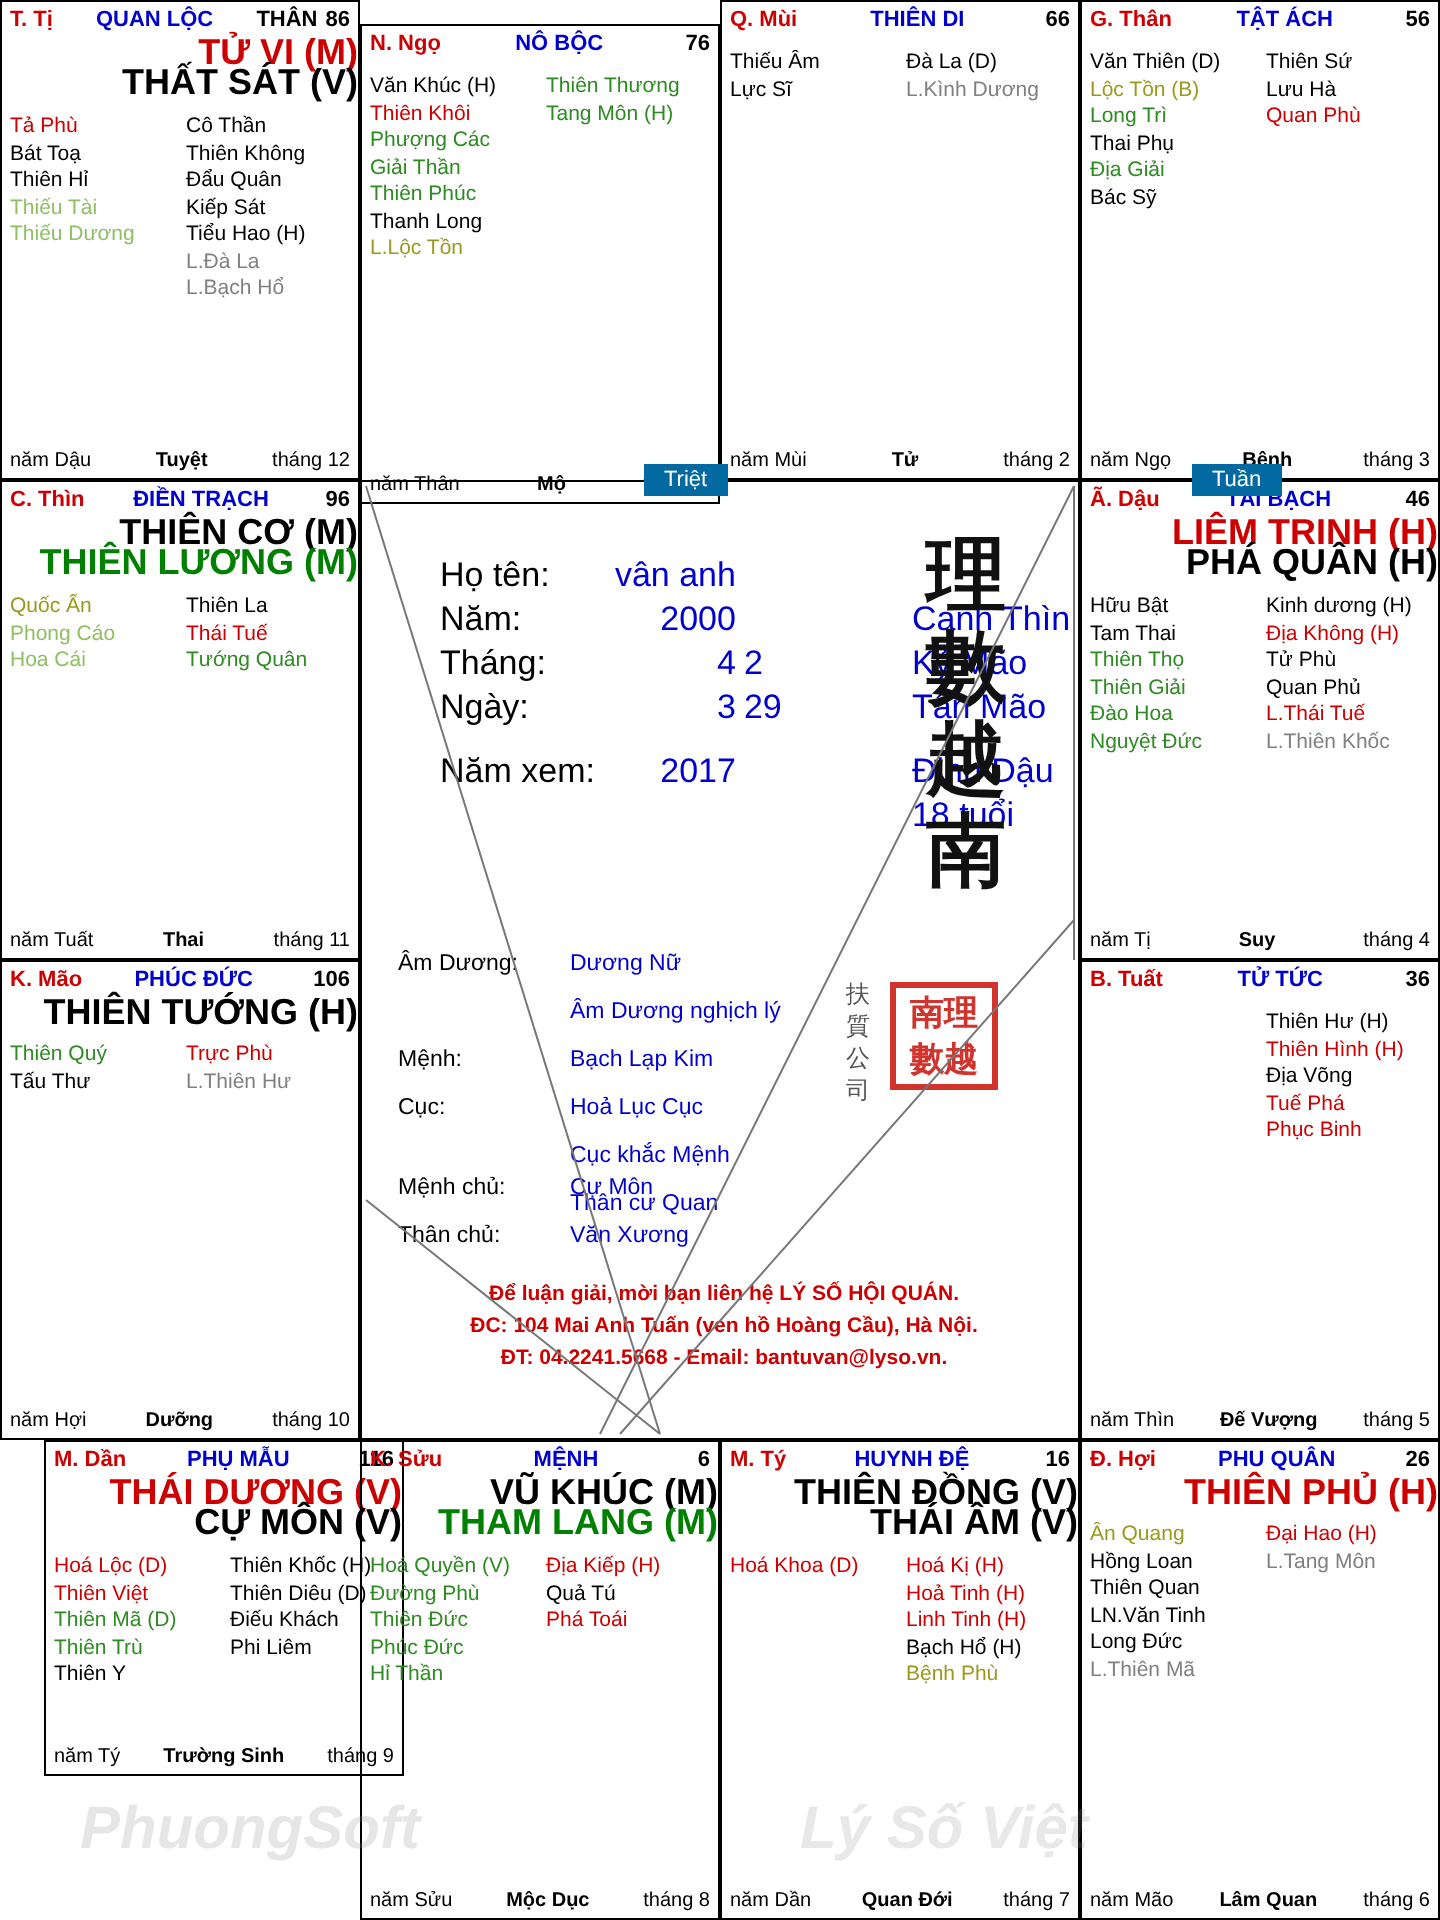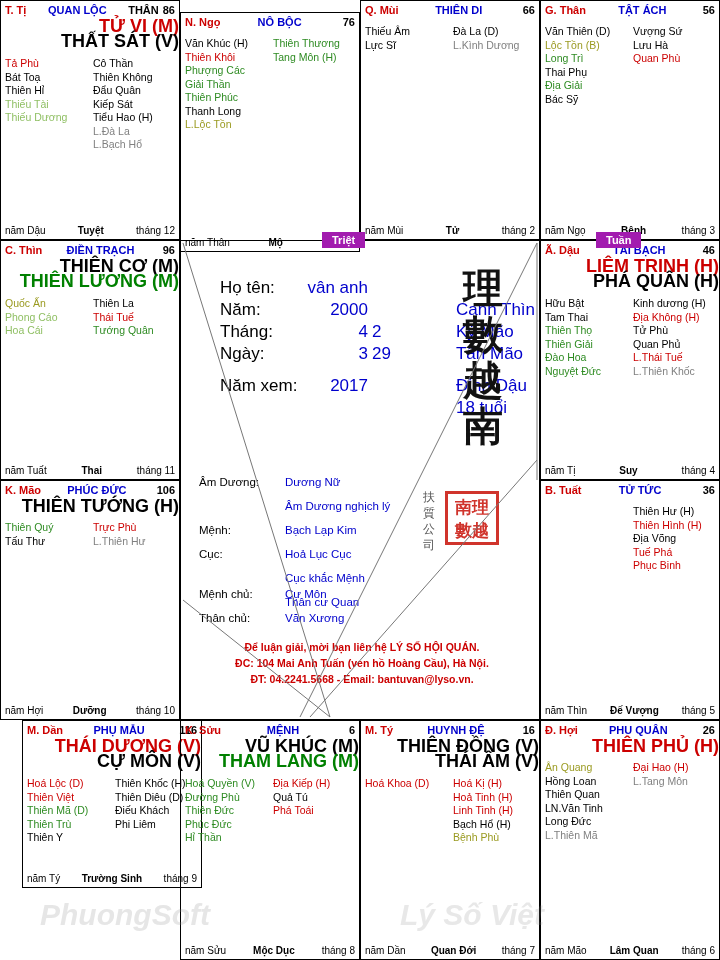--- a/index.html
+++ b/index.html
@@ -130,21 +130,21 @@
   .sealside{
     position:absolute;right:104px;top:248px;
     color:#555;
     font-family:"DejaVu Serif", serif;
     font-size:12px;
     line-height:16px;
     text-align:center;
   }
   .tag{
     position:absolute;
-    background:#a21caf;color:#fff;font-weight:bold;font-size:11px;
+    background:#0369a1;color:#fff;font-weight:normal;font-size:11px;
     padding:2px 10px;
     z-index:6;
   }
   #tag-triet{left:322px;top:232px;}
   #tag-tuan{left:596px;top:232px;}
   svg.lines{position:absolute;left:0;top:0;width:720px;height:960px;pointer-events:none;z-index:2;}
   .watermark{
     position:absolute;left:40px;bottom:28px;
     font-size:30px;color:rgba(140,140,140,0.22);
     font-weight:bold;font-style:italic;
@@ -274,21 +274,21 @@
         <div class="cols" style="top: 24px;">
           <div class="col">
             <div class="s-black">Văn Thiên (D)</div>
             <div class="s-olive">Lộc Tồn (B)</div>
             <div class="s-green">Long Trì</div>
             <div class="s-black">Thai Phụ</div>
             <div class="s-green">Địa Giải</div>
             <div class="s-black">Bác Sỹ</div>
           </div>
           <div class="col">
-            <div class="s-black">Vượng Sứ</div>
+            <div class="s-black">Thiên Sứ</div>
             <div class="s-black">Lưu Hà</div>
             <div class="s-red">Quan Phù</div>
           </div>
         </div>
         <div class="ftr">
           <span class="yr">năm Ngọ</span>
           <span class="mid">Bệnh</span>
           <span class="mo">tháng 3</span>
         </div>
       </div>

